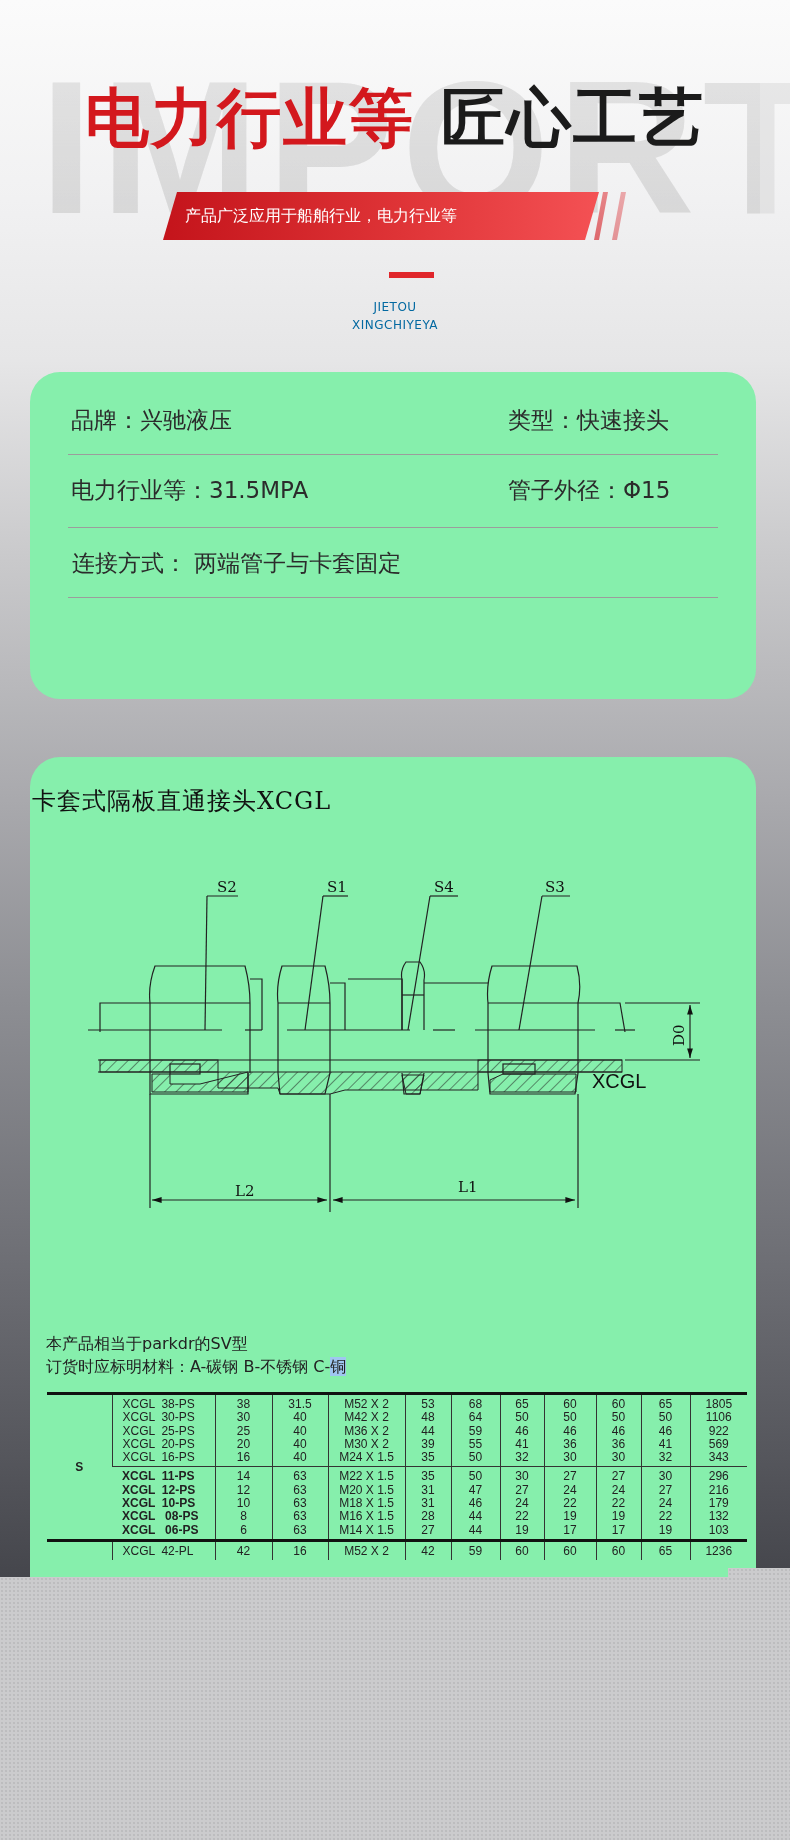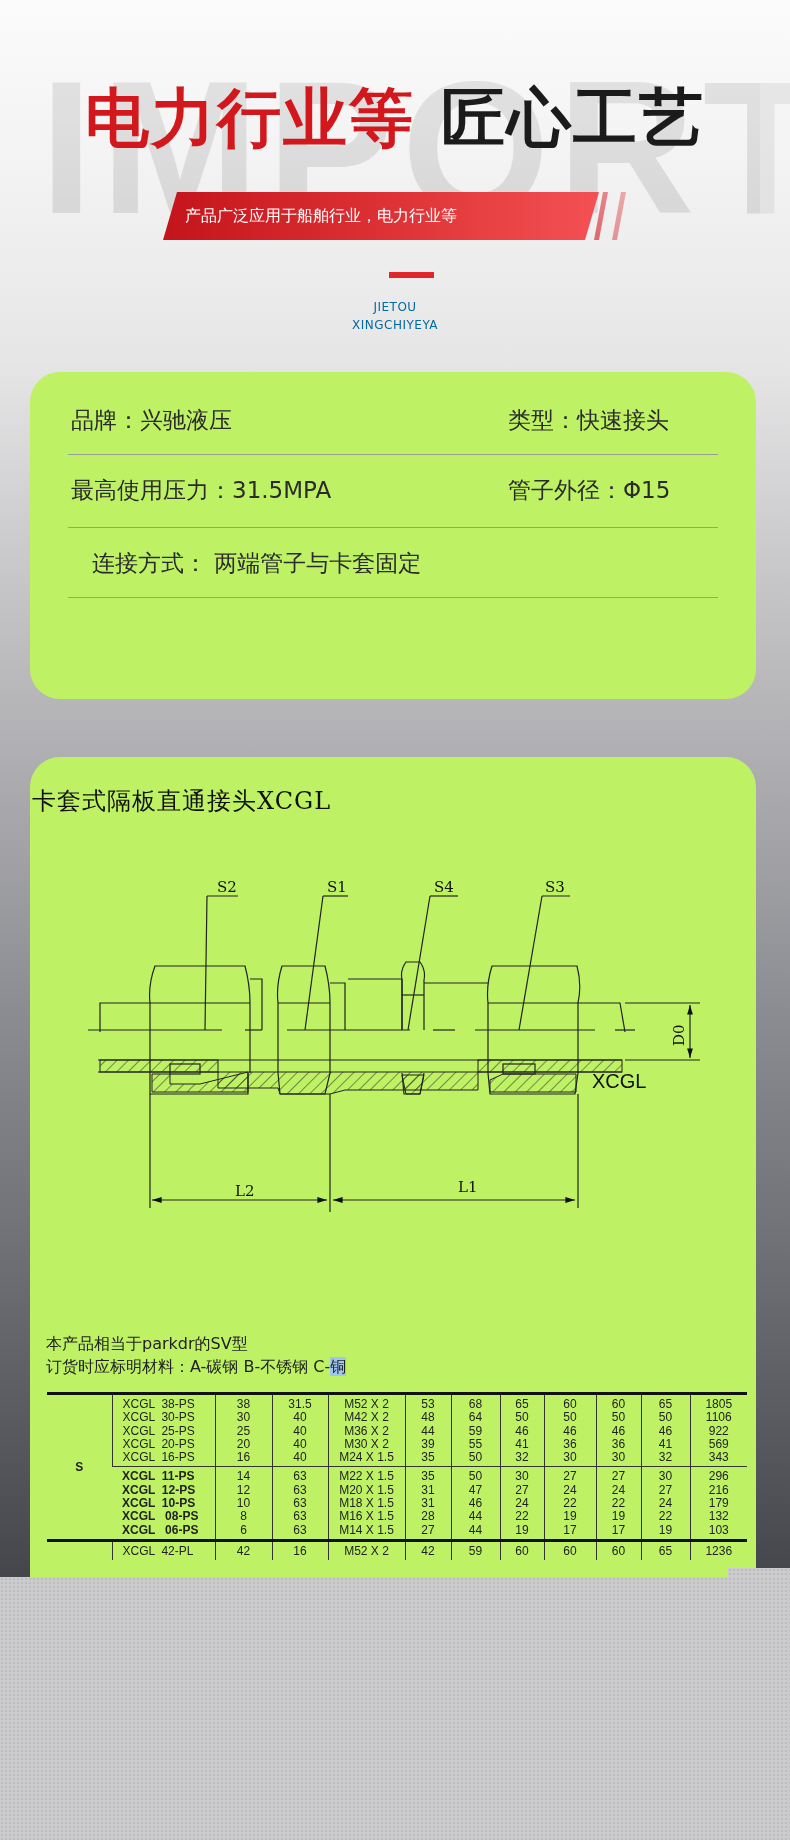--- a/index.html
+++ b/index.html
@@ -37,21 +37,21 @@
   .stripe.s1 { left: 594px; opacity: 0.8; }
   .stripe.s2 { left: 612px; opacity: 0.55; }
   .dash {
     position: absolute; left: 389px; top: 272px; width: 45px; height: 6px; background: #e0262b;
   }
   .sub {
     position: absolute; left: 0; width: 790px; text-align: center;
     font-size: 12px; color: #0369a1; letter-spacing: 0.5px;
   }
   .card {
-    position: absolute; left: 30px; width: 726px; background: #bef264; border-radius: 30px;
+    position: absolute; left: 30px; width: 726px; background: #86efac; border-radius: 30px;
   }
   .info-card { top: 372px; height: 327px; }
   .info-row {
     position: absolute; left: 38px; right: 38px; height: 70px;
     border-bottom: 1px solid #9c9c9c;
   }
   .info-row.last { border-bottom: none; }
   .info-cell {
     position: absolute; top: 20px; font-size: 23px; color: #2b2b2b; white-space: nowrap;
   }
@@ -105,25 +105,25 @@
 <div class="dash"></div>
 <div class="sub" style="top:300px">JIETOU</div>
 <div class="sub" style="top:318px">XINGCHIYEYA</div>
 
 <div class="card info-card">
   <div class="info-row" style="top:13px">
     <span class="info-cell" style="left:3px;top:20px">品牌：兴驰液压</span>
     <span class="info-cell" style="left:440px;top:20px">类型：快速接头</span>
   </div>
   <div class="info-row" style="top:83px;height:73px">
-    <span class="info-cell" style="left:3px;top:20px">最高使用压力：31.5MPA</span>
+    <span class="info-cell" style="left:3px;top:20px">电力行业等：31.5MPA</span>
     <span class="info-cell" style="left:440px;top:20px">管子外径：Φ15</span>
   </div>
   <div class="info-row" style="top:156px;height:70px">
-    <span class="info-cell" style="left:24px;top:20px">连接方式： 两端管子与卡套固定</span>
+    <span class="info-cell" style="left:4px;top:20px">连接方式： 两端管子与卡套固定</span>
   </div>
 </div>
 
 <div class="card drawing-card">
   <div class="drawing-title">卡套式隔板直通接头XCGL</div>
 
   <svg class="drawing-svg" width="726" height="560" viewBox="30 757 726 560">
     <defs>
       <pattern id="hatch" width="8" height="8" patternUnits="userSpaceOnUse" patternTransform="rotate(45)">
         <line x1="0" y1="0" x2="0" y2="8" stroke="#222" stroke-width="1"></line>

